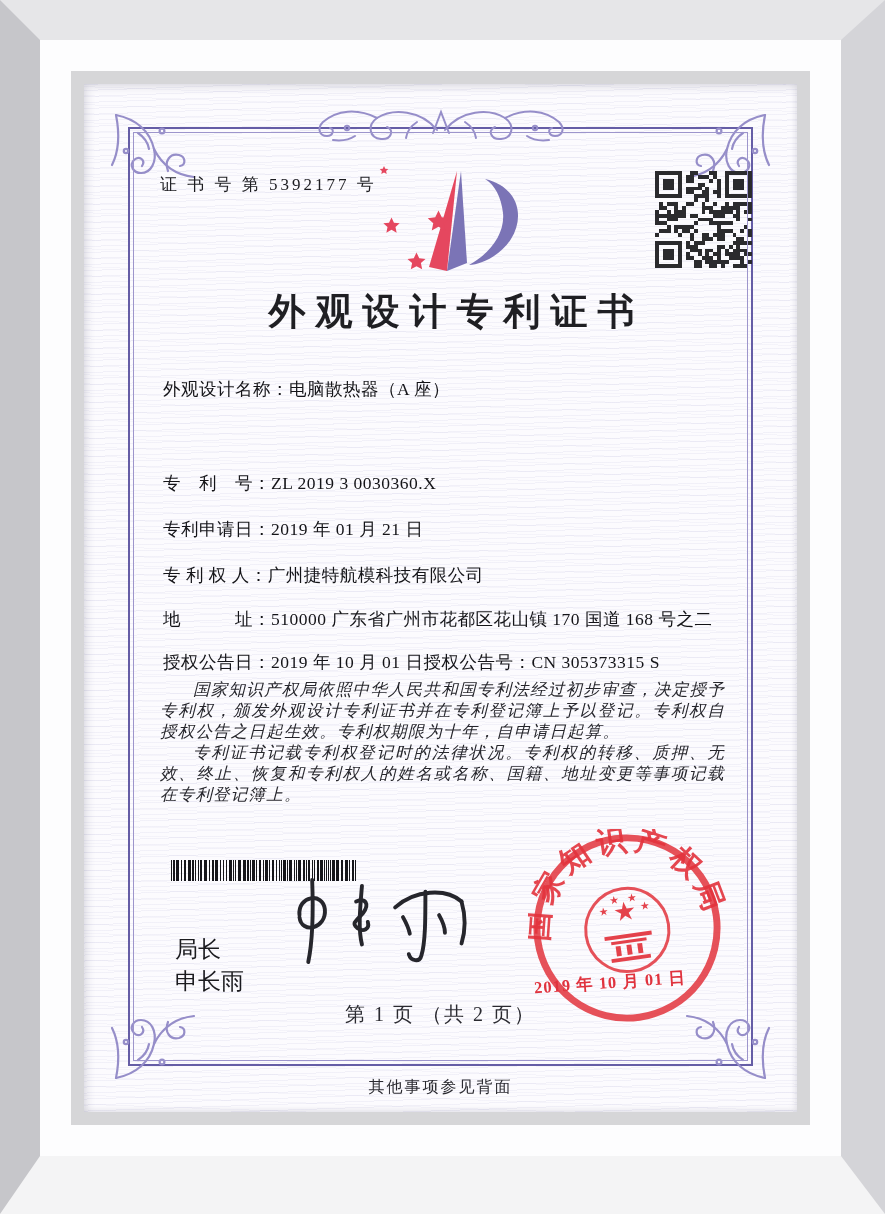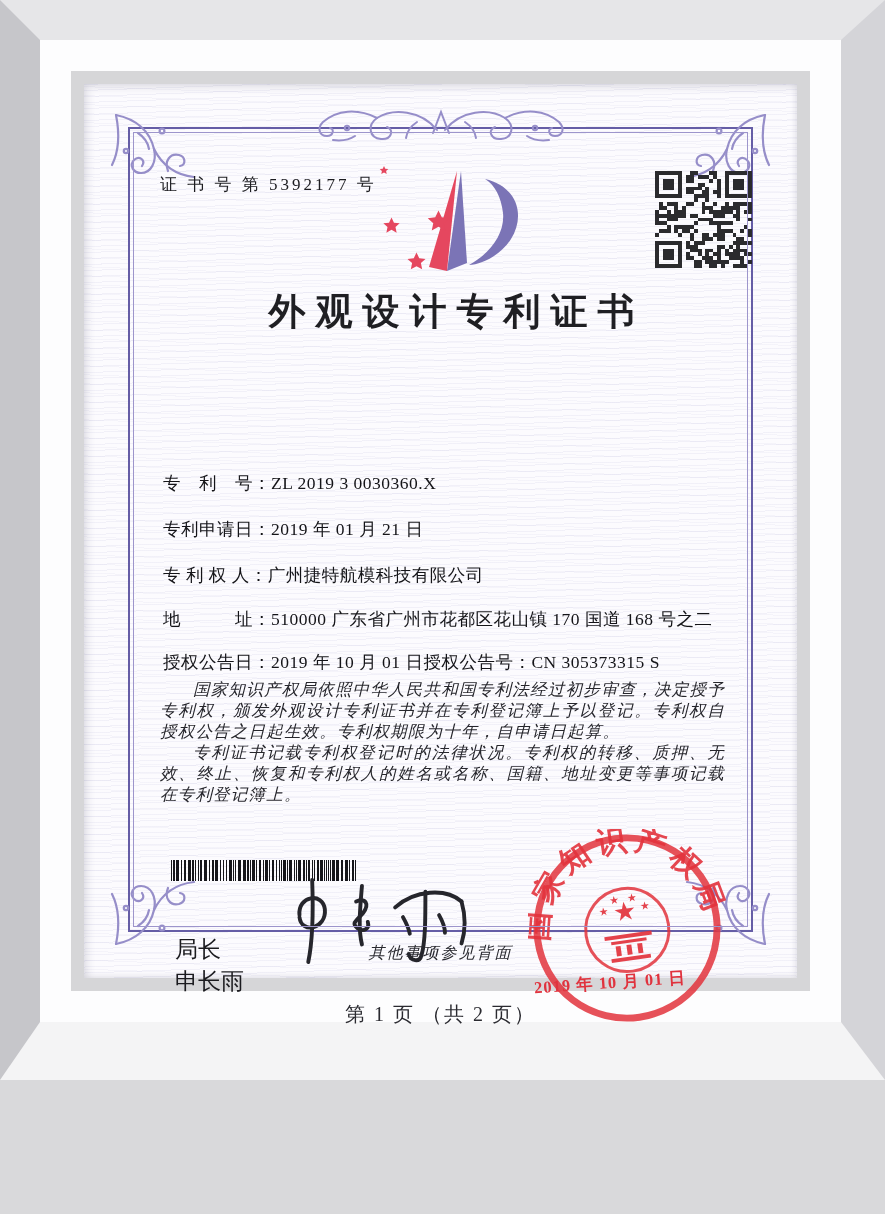--- a/index.html
+++ b/index.html
@@ -1,16 +1,16 @@
 <!DOCTYPE html>
 <html><head>
 <meta charset="utf-8">
 <style>
   html,body{margin:0;padding:0;background:#d9d9db;}
-  .photo{position:relative;width:885px;height:1080px;background:#fca5a5;overflow:hidden;
+  .photo{position:relative;width:885px;height:1214px;background:#fca5a5;overflow:hidden;
          font-family:"Liberation Serif","DejaVu Serif",serif;}
   
   .bevel{position:absolute;inset:0;box-sizing:border-box;border-style:solid;
          border-width:40px 44px 58px 40px;
          border-color:#e6e6e8 #d4d4d8 #f4f4f5 #c6c6ca;}
   .face{position:absolute;inset:0;border:31px solid #fdfdfe;}
   .lip{position:absolute;inset:0;border:13px solid #d6d6d8;}
   .paper{position:absolute;inset:0;background-color:#fcfbfe;
     background-image:
       repeating-linear-gradient(178deg, rgba(148,146,198,.10) 0 1px, rgba(0,0,0,0) 1px 6px),
@@ -39,21 +39,21 @@
   .barcode{position:absolute;left:41px;top:731px;width:190px;height:21px;}
   .signer{position:absolute;left:45px;top:779px;font-size:23px;line-height:32px;color:#1b1b1f;
           font-family:"Liberation Sans","DejaVu Sans",sans-serif;margin-top:25px;}
   .signature{position:absolute;left:148px;top:742px;overflow:visible;}
   .seal{position:absolute;left:398px;top:700px;}
   .seal-date{position:absolute;left:404px;top:843px;font-size:16.5px;color:#e0333e;
              letter-spacing:1px;transform:rotate(-4deg);font-weight:bold;}
   .page-footer{position:absolute;left:0;right:0;top:872px;text-align:center;font-size:20px;
                letter-spacing:2px;color:#2a2a30;}
   .back-note{position:absolute;left:0;right:0;bottom:14px;text-align:center;font-size:16px;
-             letter-spacing:2px;color:#2a2a30;font-style:italic;}
+             letter-spacing:2px;color:#2a2a30;}
 </style>
 </head>
 <body>
 
 <div class="photo">
   <div class="bevel">
     <div class="face">
       <div class="lip">
         <div class="paper">
 
@@ -429,20 +429,23 @@
                   <rect x="15" y="24" width="1" height="1"></rect>
                   <rect x="17" y="24" width="1" height="1"></rect>
                   <rect x="20" y="24" width="1" height="1"></rect>
                   <rect x="21" y="24" width="1" height="1"></rect>
                   <rect x="22" y="24" width="1" height="1"></rect>
                   <rect x="23" y="24" width="1" height="1"></rect>
                 </svg></div>
 
             <h1 class="title">外观设计专利证书</h1>
 
+            <div class="field" style="top:248px">
+              <span>外观设计名称：</span><span>电脑散热器（A 座）</span>
+            </div>
             <div class="field" style="top:342px">
               <span>专　利　号：</span><span>ZL 2019 3 0030360.X</span>
             </div>
             <div class="field" style="top:388px">
               <span>专利申请日：</span><span>2019 年 01 月 21 日</span>
             </div>
             <div class="field" style="top:434px">
               <span>专 利 权 人：</span><span>广州捷特航模科技有限公司</span>
             </div>
             <div class="field" style="top:478px">

